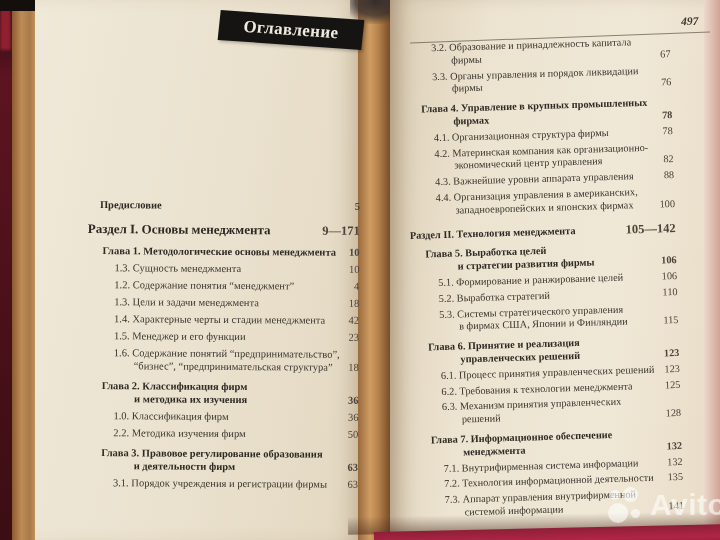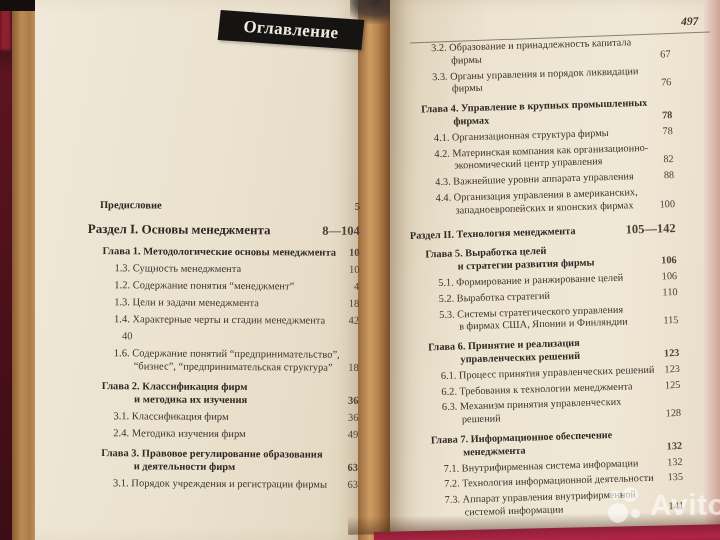--- a/index.html
+++ b/index.html
@@ -93,21 +93,21 @@
   <div class="banner">
     <span>Оглавление</span>
   </div>
   <div class="toc toc-left" id="left-toc">
       <div class="row preface">
         <span class="lab">Предисловие</span>
         <span class="pg">5</span>
       </div>
       <div class="row section">
         <span class="lab">Раздел I. Основы менеджмента</span>
-        <span class="pg">8—104</span>
+        <span class="pg">9—171</span>
       </div>
       <div class="row chapter">
         <span class="lab">Глава 1. Методологические основы менеджмента</span>
         <span class="pg">10</span>
       </div>
       <div class="row item">
         <span class="lab">1.3. Сущность менеджмента</span>
         <span class="pg">10</span>
       </div>
       <div class="row item">
@@ -116,39 +116,40 @@
       </div>
       <div class="row item">
         <span class="lab">1.3. Цели и задачи менеджмента</span>
         <span class="pg">18</span>
       </div>
       <div class="row item">
         <span class="lab">1.4. Характерные черты и стадии менеджмента</span>
         <span class="pg">42</span>
       </div>
       <div class="row item">
-        <span class="pg">40</span>
+        <span class="lab">1.5. Менеджер и его функции</span>
+        <span class="pg">23</span>
       </div>
       <div class="row item">
         <span class="lab">1.6. Содержание понятий “предпринимательство”,
 “бизнес”, “предпринимательская структура”</span>
         <span class="pg">18</span>
       </div>
       <div class="row chapter">
         <span class="lab">Глава 2. Классификация фирм
 и методика их изучения</span>
         <span class="pg">36</span>
       </div>
       <div class="row item">
-        <span class="lab">3.1. Классификация фирм</span>
+        <span class="lab">1.0. Классификация фирм</span>
         <span class="pg">36</span>
       </div>
       <div class="row item">
-        <span class="lab">2.4. Методика изучения фирм</span>
-        <span class="pg">49</span>
+        <span class="lab">2.2. Методика изучения фирм</span>
+        <span class="pg">50</span>
       </div>
       <div class="row chapter">
         <span class="lab">Глава 3. Правовое регулирование образования
 и деятельности фирм</span>
         <span class="pg">63</span>
       </div>
       <div class="row item">
         <span class="lab">3.1. Порядок учреждения и регистрации фирмы</span>
         <span class="pg">63</span>
       </div>

